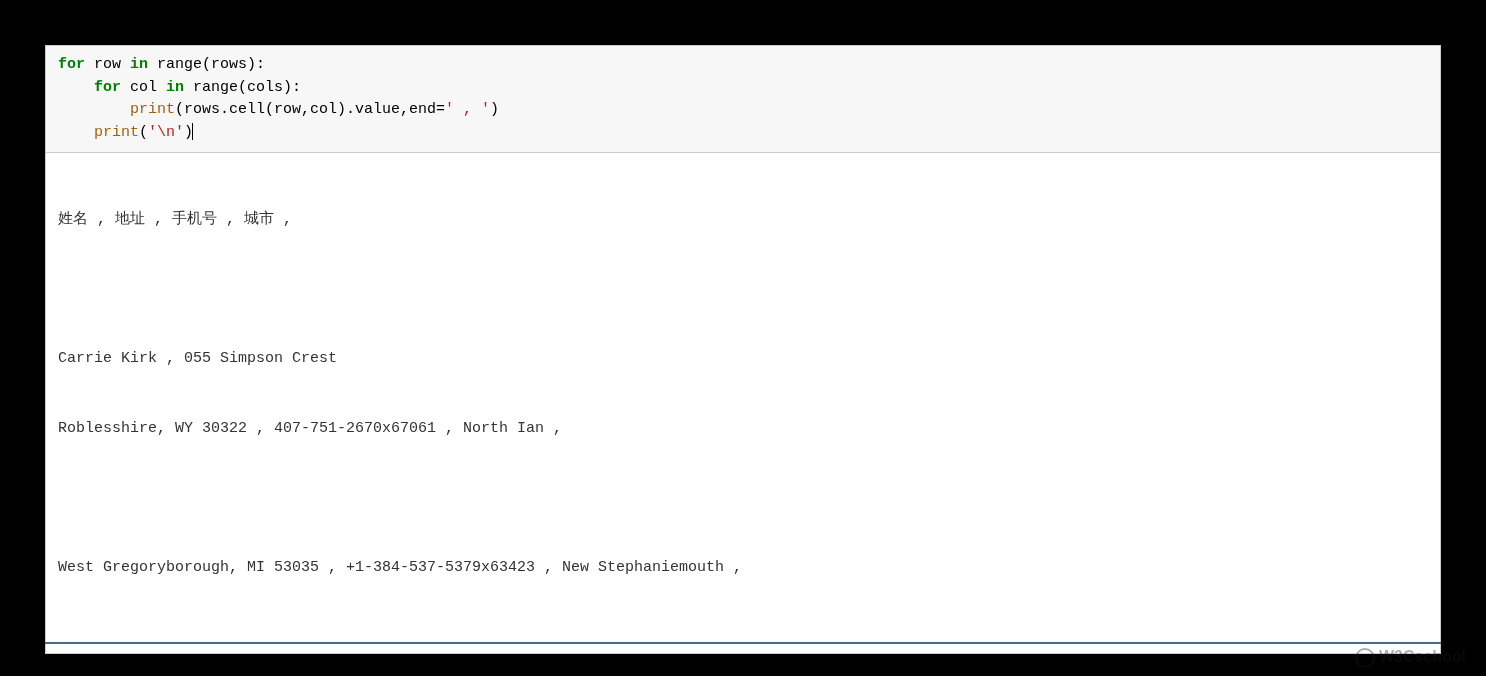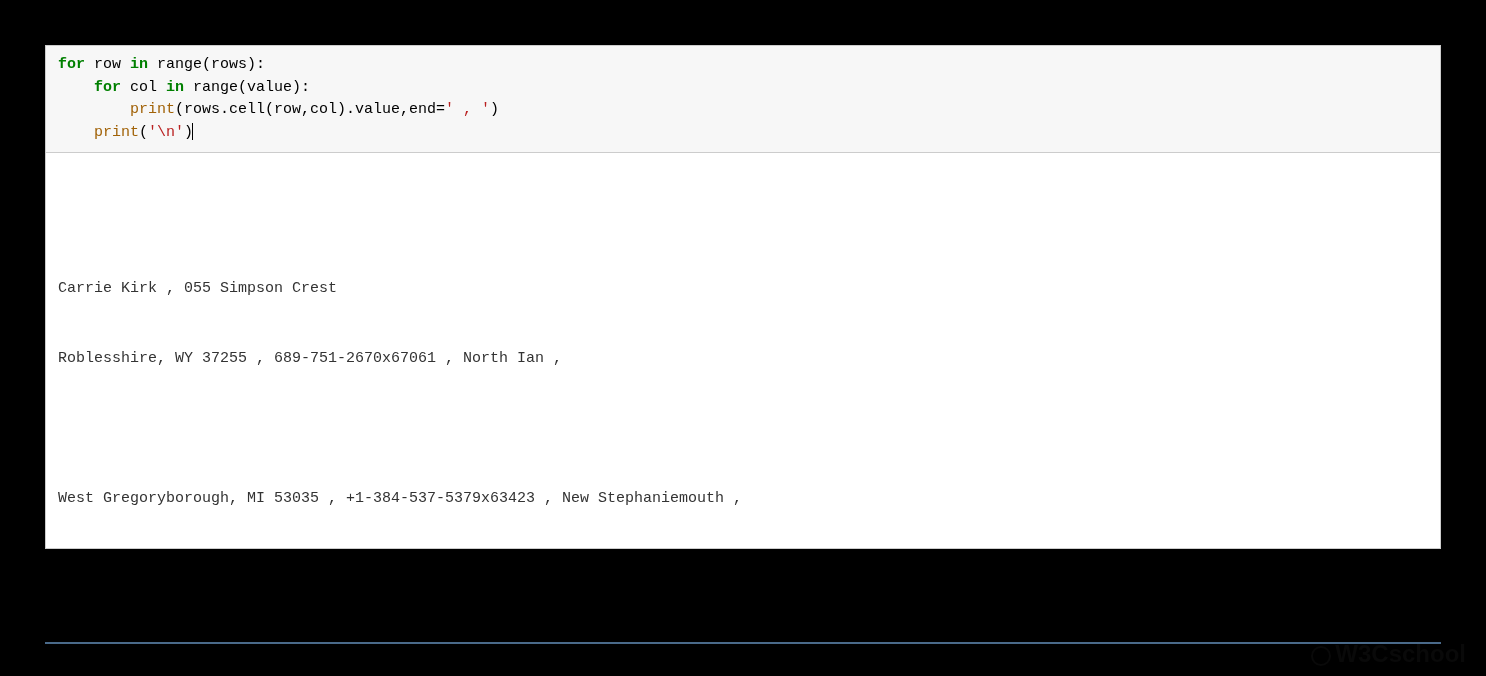--- a/index.html
+++ b/index.html
@@ -11,21 +11,21 @@
       background: #000;
       font-family: "Consolas", "Courier New", monospace;
       font-size: 15px;
       width: 1486px;
       height: 676px;
       overflow: hidden;
     }
     .container {
       background: #fff;
       margin: 45px 45px 0 45px;
-      height: 504px;
+      height: 609px;
       border: 1px solid #ccc;
       display: flex;
       flex-direction: column;
     }
     .code-cell {
       background: #f7f7f7;
       border-bottom: 1px solid #ccc;
       padding: 8px 12px;
       font-family: "Consolas", "Courier New", monospace;
       font-size: 15px;
@@ -97,21 +97,21 @@
       left: 45px;
       right: 45px;
       height: 2px;
       background: #4a6a8a;
     }
     .watermark {
       position: absolute;
       bottom: 8px;
       right: 20px;
       color: #1a1a1a;
-      font-size: 24px;
+      font-size: 16px;
       font-family: Arial, sans-serif;
       font-weight: bold;
       opacity: 0.35;
     }
     .watermark-icon {
       display: inline-block;
       width: 20px;
       height: 20px;
       border: 2px solid #1a1a1a;
       border-radius: 50%;
@@ -119,29 +119,30 @@
       margin-right: 4px;
       position: relative;
     }
   </style>
 </head>
 <body>
 
 <div class="container">
   <div class="code-cell">
     <div class="code-line"><span class="kw-green">for</span><span class="plain"> row </span><span class="kw-green">in</span><span class="plain"> range</span><span class="paren">(rows):</span></div>
-    <div class="code-line"><span class="plain">    </span><span class="kw-green">for</span><span class="plain"> col </span><span class="kw-green">in</span><span class="plain"> range</span><span class="paren">(value):</span></div>
+    <div class="code-line"><span class="plain">    </span><span class="kw-green">for</span><span class="plain"> col </span><span class="kw-green">in</span><span class="plain"> range</span><span class="paren">(cols):</span></div>
     <div class="code-line"><span class="plain">        </span><span class="builtin">print</span><span class="paren">(rows.cell(row,col).value,end=</span><span class="string">' , '</span><span class="paren">)</span></div>
     <div class="code-line"><span class="plain">    </span><span class="builtin">print</span><span class="paren">(</span><span class="string">'\n'</span><span class="paren">)</span><span class="cursor"></span></div>
   </div>
   <div class="output-area">
     <div class="output-content">
+      <div class="output-line">姓名 , 地址 , 手机号 , 城市 , </div>
       <div class="output-line">&nbsp;</div>
       <div class="output-line">Carrie Kirk , 055 Simpson Crest</div>
-      <div class="output-line">Roblesshire, WY 37255 , 689-751-2670x67061 , North Ian , </div>
+      <div class="output-line">Roblesshire, WY 30322 , 407-751-2670x67061 , North Ian , </div>
       <div class="output-line">&nbsp;</div>
       <div class="output-line">West Gregoryborough, MI 53035 , +1-384-537-5379x63423 , New Stephaniemouth , </div>
       
       
       
       
       
       
       
       

